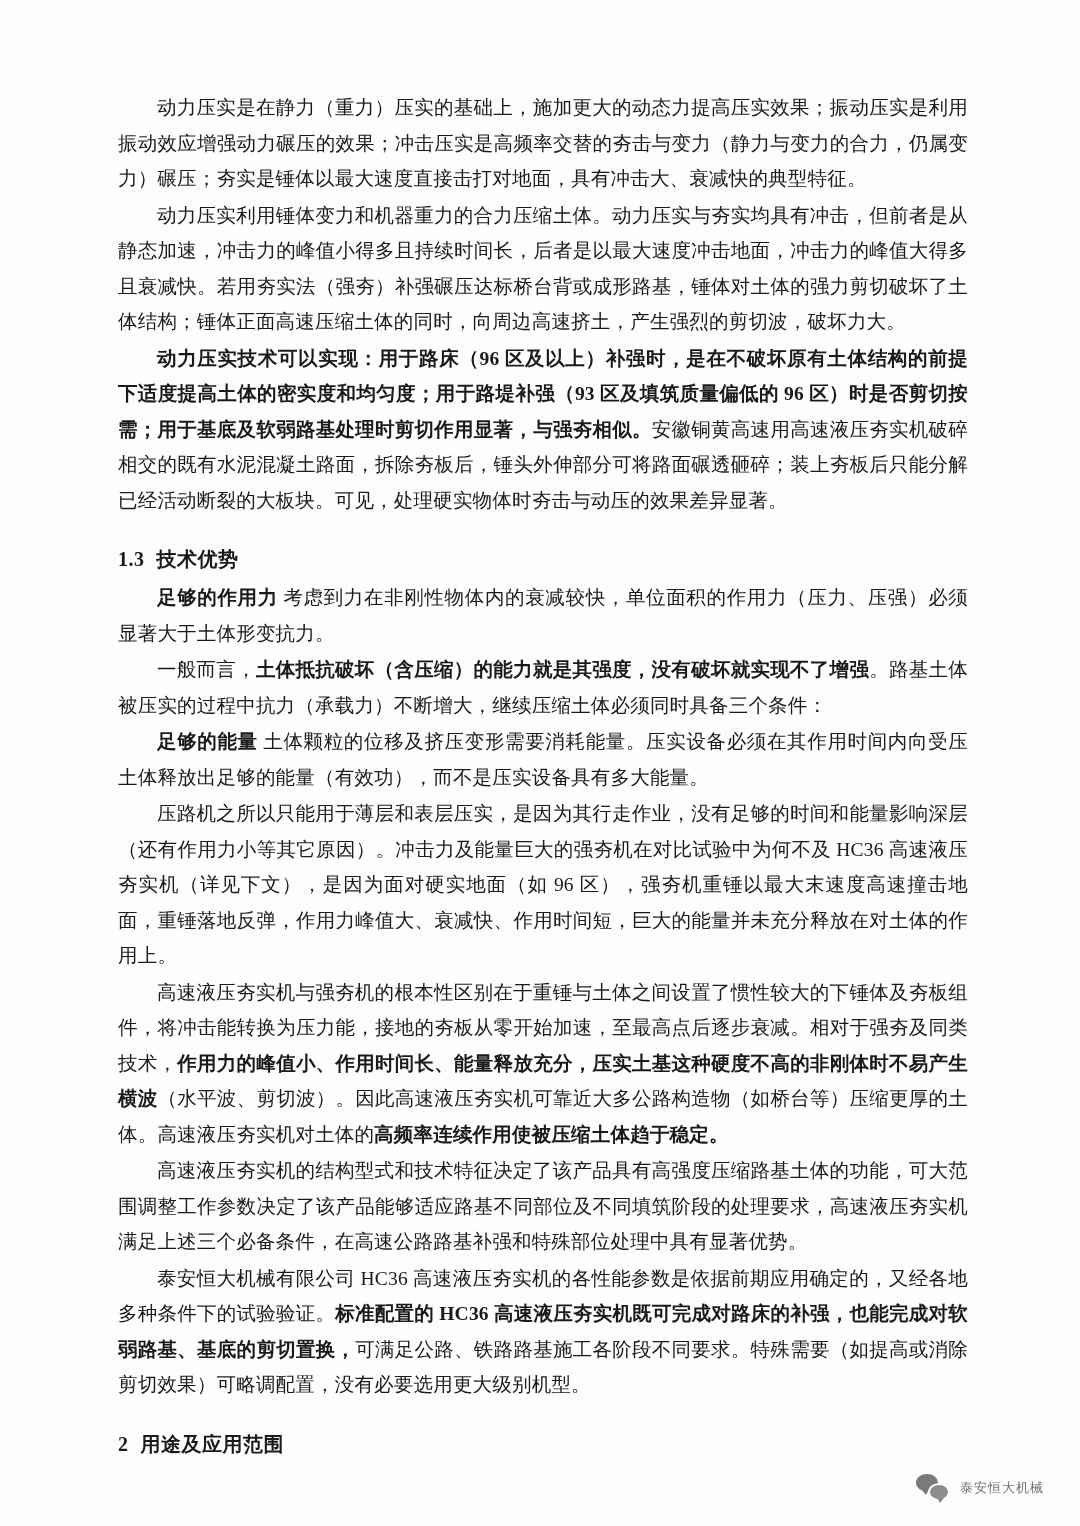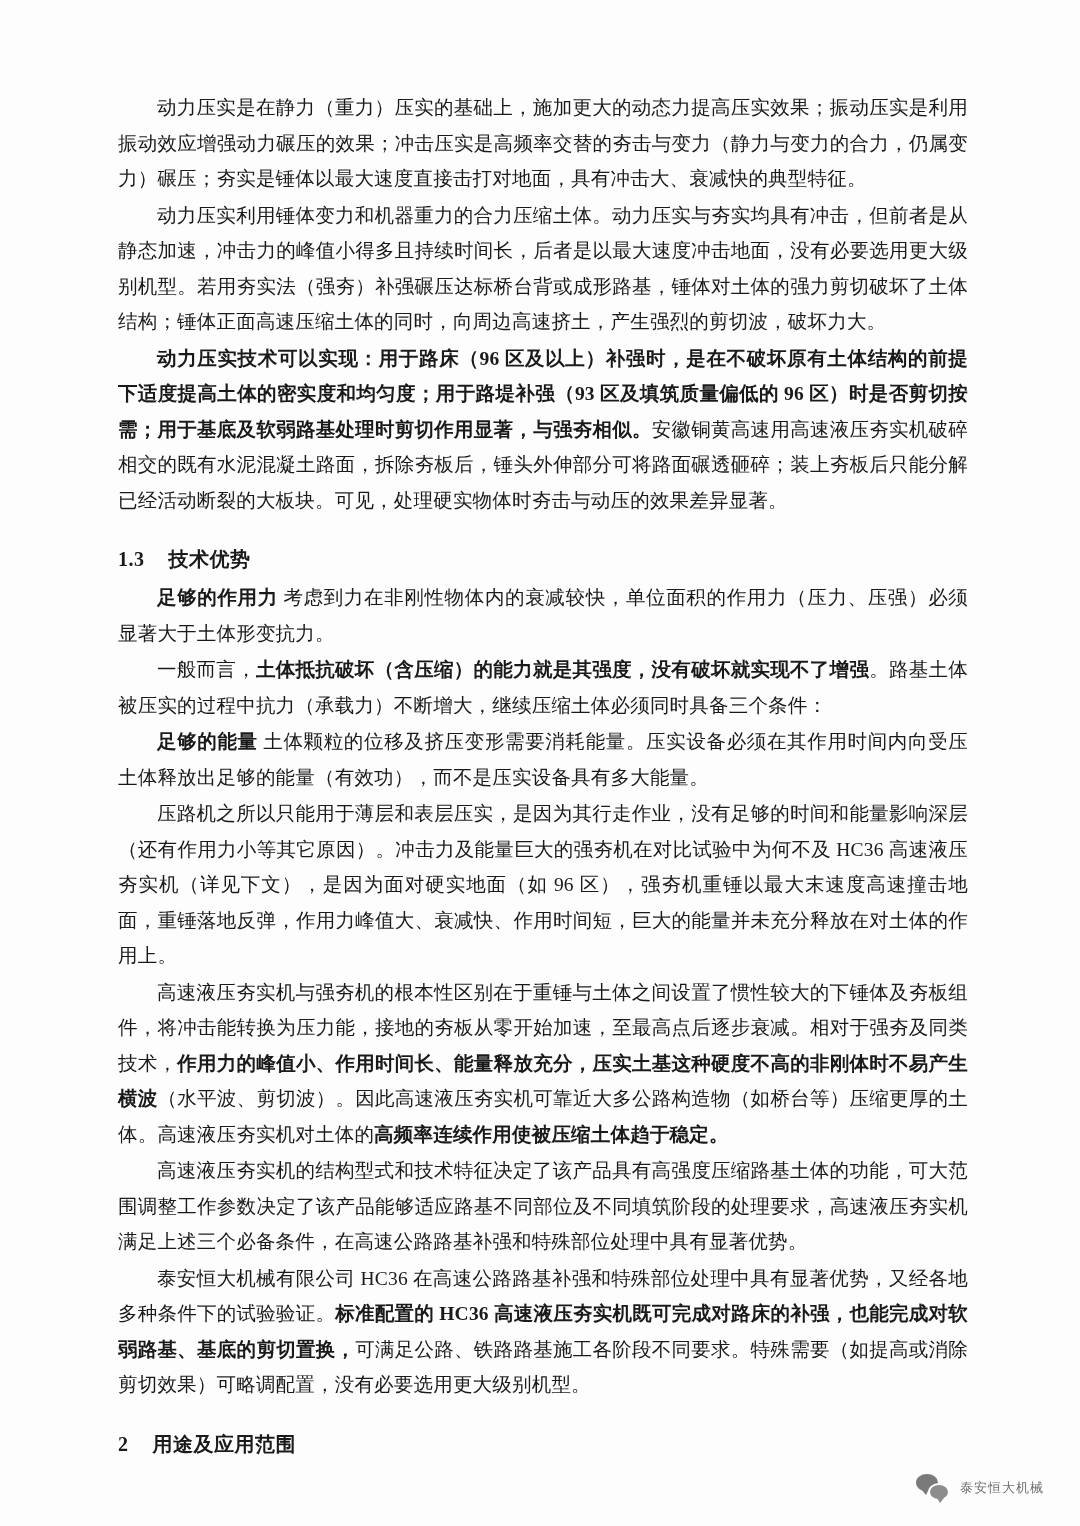--- a/index.html
+++ b/index.html
@@ -38,21 +38,21 @@
   }
   p.ind { text-indent: 2em; }
   .b { font-weight: bold; }
   h2.heading {
     font-size: 20px;
     font-weight: bold;
     margin: 24px 0 4px 0;
     line-height: 34px;
     letter-spacing: 0.5px;
   }
-  h2.heading .num { margin-right: 24px; }
+  h2.heading .num { margin-right: 12px; }
 
   
   .wechat-badge {
     position: absolute;
     right: 36px;
     bottom: 24px;
     display: flex;
     align-items: center;
     gap: 10px;
   }
@@ -102,40 +102,40 @@
   }
 </style>
 </head>
 <body>
 
 <div class="page">
   <div class="content">
 
     <p class="ind"><span>动力压实是在静力（重力）压实的基础上，施加更大的动态力提高压实效果；振动压实是利用振动效应增强动力碾压的效果；冲击压实是高频率交替的夯击与变力（静力与变力的合力，仍属变力）碾压；夯实是锤体以最大速度直接击打对地面，具有冲击大、衰减快的典型特征。</span></p>
 
-    <p class="ind"><span>动力压实利用锤体变力和机器重力的合力压缩土体。动力压实与夯实均具有冲击，但前者是从静态加速，冲击力的峰值小得多且持续时间长，后者是以最大速度冲击地面，没有必要选用更大级别机型。若用夯实法（强夯）补强碾压达标桥台背或成形路基，锤体对土体的强力剪切破坏了土体结构；锤体正面高速压缩土体的同时，向周边高速挤土，产生强烈的剪切波，破坏力大。</span></p>
+    <p class="ind"><span>动力压实利用锤体变力和机器重力的合力压缩土体。动力压实与夯实均具有冲击，但前者是从静态加速，冲击力的峰值小得多且持续时间长，后者是以最大速度冲击地面，冲击力的峰值大得多且衰减快。若用夯实法（强夯）补强碾压达标桥台背或成形路基，锤体对土体的强力剪切破坏了土体结构；锤体正面高速压缩土体的同时，向周边高速挤土，产生强烈的剪切波，破坏力大。</span></p>
 
     <p class="ind"><span class="b">动力压实技术可以实现：用于路床（96 区及以上）补强时，是在不破坏原有土体结构的前提下适度提高土体的密实度和均匀度；用于路堤补强（93 区及填筑质量偏低的 96 区）时是否剪切按需；用于基底及软弱路基处理时剪切作用显著，与强夯相似。</span><span>安徽铜黄高速用高速液压夯实机破碎相交的既有水泥混凝土路面，拆除夯板后，锤头外伸部分可将路面碾透砸碎；装上夯板后只能分解已经活动断裂的大板块。可见，处理硬实物体时夯击与动压的效果差异显著。</span></p>
 
     <h2 class="heading"><span class="num">1.3</span><span>技术优势</span></h2>
 
     <p class="ind"><span class="b">足够的作用力</span><span>  考虑到力在非刚性物体内的衰减较快，单位面积的作用力（压力、压强）必须显著大于土体形变抗力。</span></p>
 
     <p class="ind"><span>一般而言，</span><span class="b">土体抵抗破坏（含压缩）的能力就是其强度，没有破坏就实现不了增强</span><span>。路基土体被压实的过程中抗力（承载力）不断增大，继续压缩土体必须同时具备三个条件：</span></p>
 
     <p class="ind"><span class="b">足够的能量</span><span>  土体颗粒的位移及挤压变形需要消耗能量。压实设备必须在其作用时间内向受压土体释放出足够的能量（有效功），而不是压实设备具有多大能量。</span></p>
 
 
     <p class="ind"><span>压路机之所以只能用于薄层和表层压实，是因为其行走作业，没有足够的时间和能量影响深层（还有作用力小等其它原因）。冲击力及能量巨大的强夯机在对比试验中为何不及 HC36 高速液压夯实机（详见下文），是因为面对硬实地面（如 96 区），强夯机重锤以最大末速度高速撞击地面，重锤落地反弹，作用力峰值大、衰减快、作用时间短，巨大的能量并未充分释放在对土体的作用上。</span></p>
 
     <p class="ind"><span>高速液压夯实机与强夯机的根本性区别在于重锤与土体之间设置了惯性较大的下锤体及夯板组件，将冲击能转换为压力能，接地的夯板从零开始加速，至最高点后逐步衰减。相对于强夯及同类技术，</span><span class="b">作用力的峰值小、作用时间长、能量释放充分，压实土基这种硬度不高的非刚体时不易产生横波</span><span>（水平波、剪切波）。因此高速液压夯实机可靠近大多公路构造物（如桥台等）压缩更厚的土体。高速液压夯实机对土体的</span><span class="b">高频率连续作用使被压缩土体趋于稳定。</span></p>
 
     <p class="ind"><span>高速液压夯实机的结构型式和技术特征决定了该产品具有高强度压缩路基土体的功能，可大范围调整工作参数决定了该产品能够适应路基不同部位及不同填筑阶段的处理要求，高速液压夯实机满足上述三个必备条件，在高速公路路基补强和特殊部位处理中具有显著优势。</span></p>
 
-    <p class="ind"><span>泰安恒大机械有限公司 HC36 在高速公路路基补强和特殊部位处理中具有显著优势，又经各地多种条件下的试验验证。</span><span class="b">标准配置的 HC36 高速液压夯实机既可完成对路床的补强，也能完成对软弱路基、基底的剪切置换，</span><span>可满足公路、铁路路基施工各阶段不同要求。特殊需要（如提高或消除剪切效果）可略调配置，没有必要选用更大级别机型。</span></p>
+    <p class="ind"><span>泰安恒大机械有限公司 HC36 高速液压夯实机的各性能参数是依据前期应用确定的，又经各地多种条件下的试验验证。</span><span class="b">标准配置的 HC36 高速液压夯实机既可完成对路床的补强，也能完成对软弱路基、基底的剪切置换，</span><span>可满足公路、铁路路基施工各阶段不同要求。特殊需要（如提高或消除剪切效果）可略调配置，没有必要选用更大级别机型。</span></p>
 
     <h2 class="heading"><span class="num">2</span><span>用途及应用范围</span></h2>
 
   </div>
 
   <div class="wechat-badge">
     <span class="wechat-icon">
       <span class="b1"></span>
       <span class="b2"></span>
     </span>

